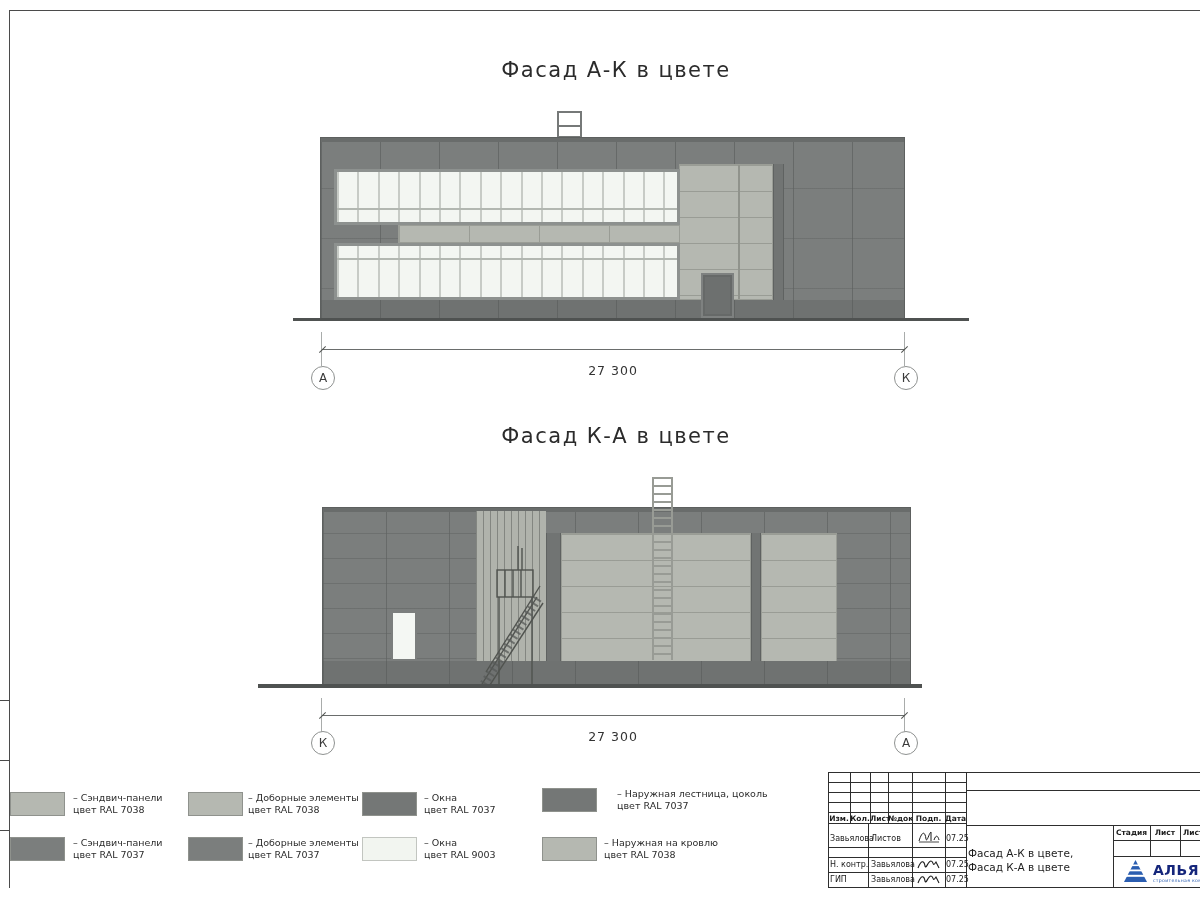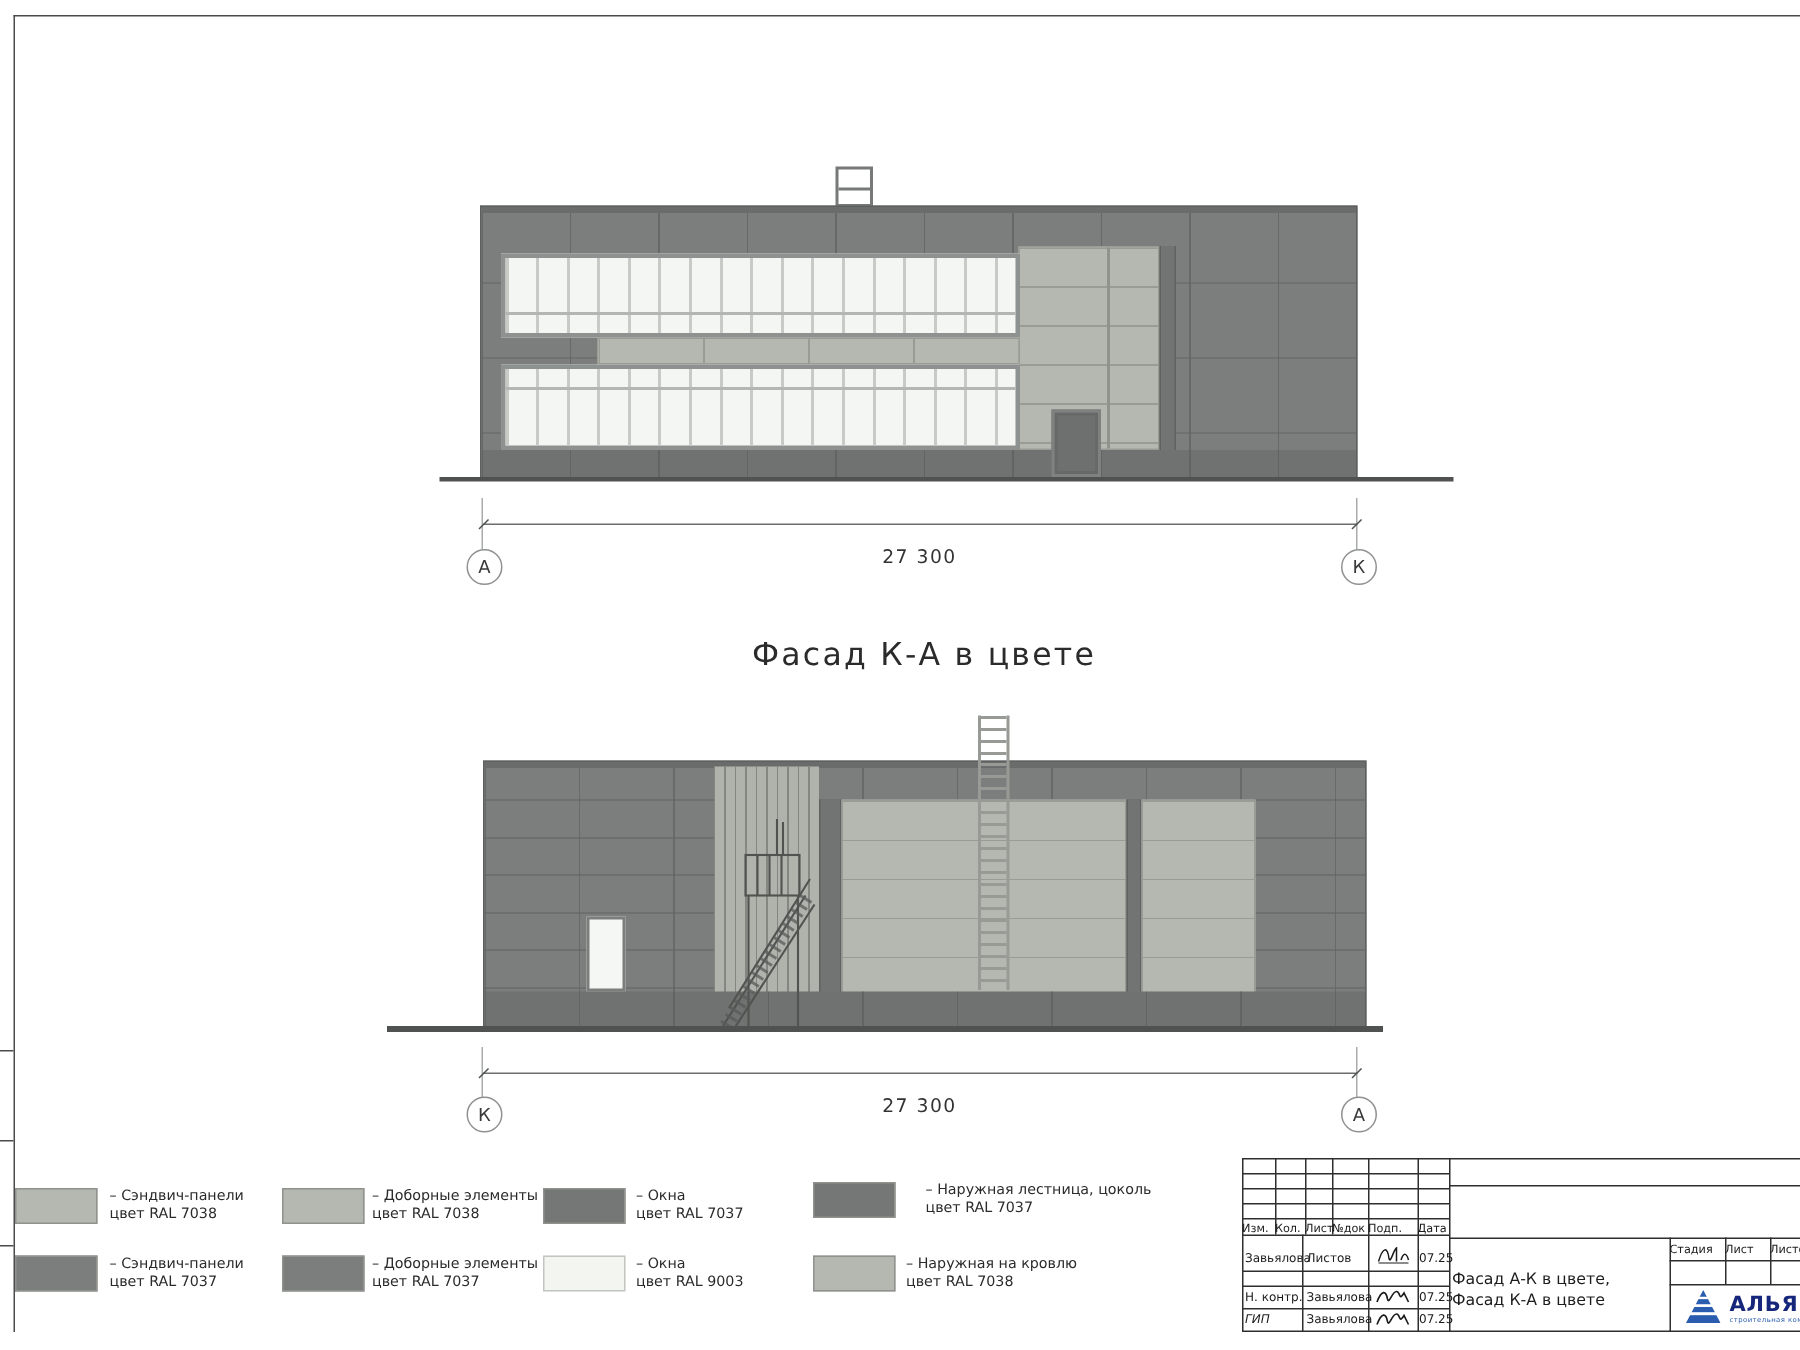--- a/index.html
+++ b/index.html
@@ -53,37 +53,38 @@
   .axis-circle{position:absolute;width:22px;height:22px;border:1px solid #8f9291;border-radius:50%;
     background:#fff;font-size:12px;color:#3a3a3a;display:flex;align-items:center;justify-content:center;}
   .fac-title{position:absolute;font-size:21px;color:#2b2b2b;letter-spacing:1.5px;text-align:center;width:340px;}
   
   .swatch{position:absolute;width:55px;height:24px;border:1px solid #8f928d;box-sizing:border-box;}
   .legend-label{position:absolute;font-size:9.5px;line-height:11.5px;color:#2b2b2b;white-space:nowrap;}
   
   .tb-outer{position:absolute;left:828px;top:772px;width:374px;height:116px;
     border:1.5px solid #2e2e2e;box-sizing:border-box;background:#fff;}
   .tb-ln{position:absolute;background:#2e2e2e;}
-  .tb-text{position:absolute;font-size:7.5px;color:#1c1c1c;white-space:nowrap;}
+  .tb-text{position:absolute;font-size:7.5px;color:#1c1c1c;text-align:center;white-space:nowrap;font-weight:bold;}
   .tb-name{position:absolute;font-size:8px;color:#1c1c1c;white-space:nowrap;}
   .doc-title{position:absolute;font-size:10.5px;line-height:14px;text-align:left;color:#1c1c1c;}
   .logo-name{position:absolute;font-size:14px;font-weight:bold;color:#15267b;letter-spacing:.5px;white-space:nowrap;}
   .logo-tag{position:absolute;font-size:4.6px;color:#2a5db0;letter-spacing:.3px;white-space:nowrap;}
 </style>
 </head>
 <body>
 
 <div class="page">
 
   <div class="ln" style="left:9px;top:10px;width:1191px;height:1px;"></div>
   <div class="ln" style="left:9px;top:10px;width:1px;height:878px;"></div>
   <div class="ln" style="left:0px;top:700px;width:9px;height:1px;"></div>
   <div class="ln" style="left:0px;top:760px;width:9px;height:1px;"></div>
   <div class="ln" style="left:0px;top:830px;width:9px;height:1px;"></div>
 
+  <div class="fac-title" style="left:446px;top:58px;">Фасад А-К в цвете</div>
 
   <div class="hatch" style="left:557px;top:111px;width:25px;height:27px;">
     <div class="hatch-mid" style="top:12px;"></div>
   </div>
 
   <div class="building" style="left:320px;top:137px;width:585px;height:182px;">
     <div class="coping"></div>
 
     <div class="plinth" style="top:162px;height:19px;"></div>
 
@@ -264,21 +265,21 @@
     <line x1="3" y1="15" x2="23" y2="15" stroke="#1a1a1a" stroke-width="0.8"></line>
   </svg>
 
   <div class="tb-name" style="left:830px;top:860px;">Н. контр.</div>
   <div class="tb-name" style="left:871px;top:860px;">Завьялова</div>
   <div class="tb-name" style="left:946px;top:860px;">07.25</div>
   <svg class="abs" style="left:916px;top:858px;" width="26" height="13" viewBox="0 0 26 13">
     <path d="M2 10 C5 2 8 2 9 8 C10 12 12 3 15 3 C18 3 16 10 20 4 L23 10" stroke="#1a1a1a" stroke-width="1.1" fill="none"></path>
   </svg>
 
-  <div class="tb-name" style="left:830px;top:875px;font-style:italic;">ГИП</div>
+  <div class="tb-name" style="left:830px;top:875px;">ГИП</div>
   <div class="tb-name" style="left:871px;top:875px;">Завьялова</div>
   <div class="tb-name" style="left:946px;top:875px;">07.25</div>
   <svg class="abs" style="left:916px;top:873px;" width="26" height="13" viewBox="0 0 26 13">
     <path d="M2 10 C5 2 8 2 9 8 C10 12 12 3 15 3 C18 3 16 10 20 4 L23 10" stroke="#1a1a1a" stroke-width="1.1" fill="none"></path>
   </svg>
 
   <div class="doc-title" style="left:968px;top:846px;width:144px;">
     <div>Фасад А-К в цвете,</div>
     <div>Фасад К-А в цвете</div>
   </div>

